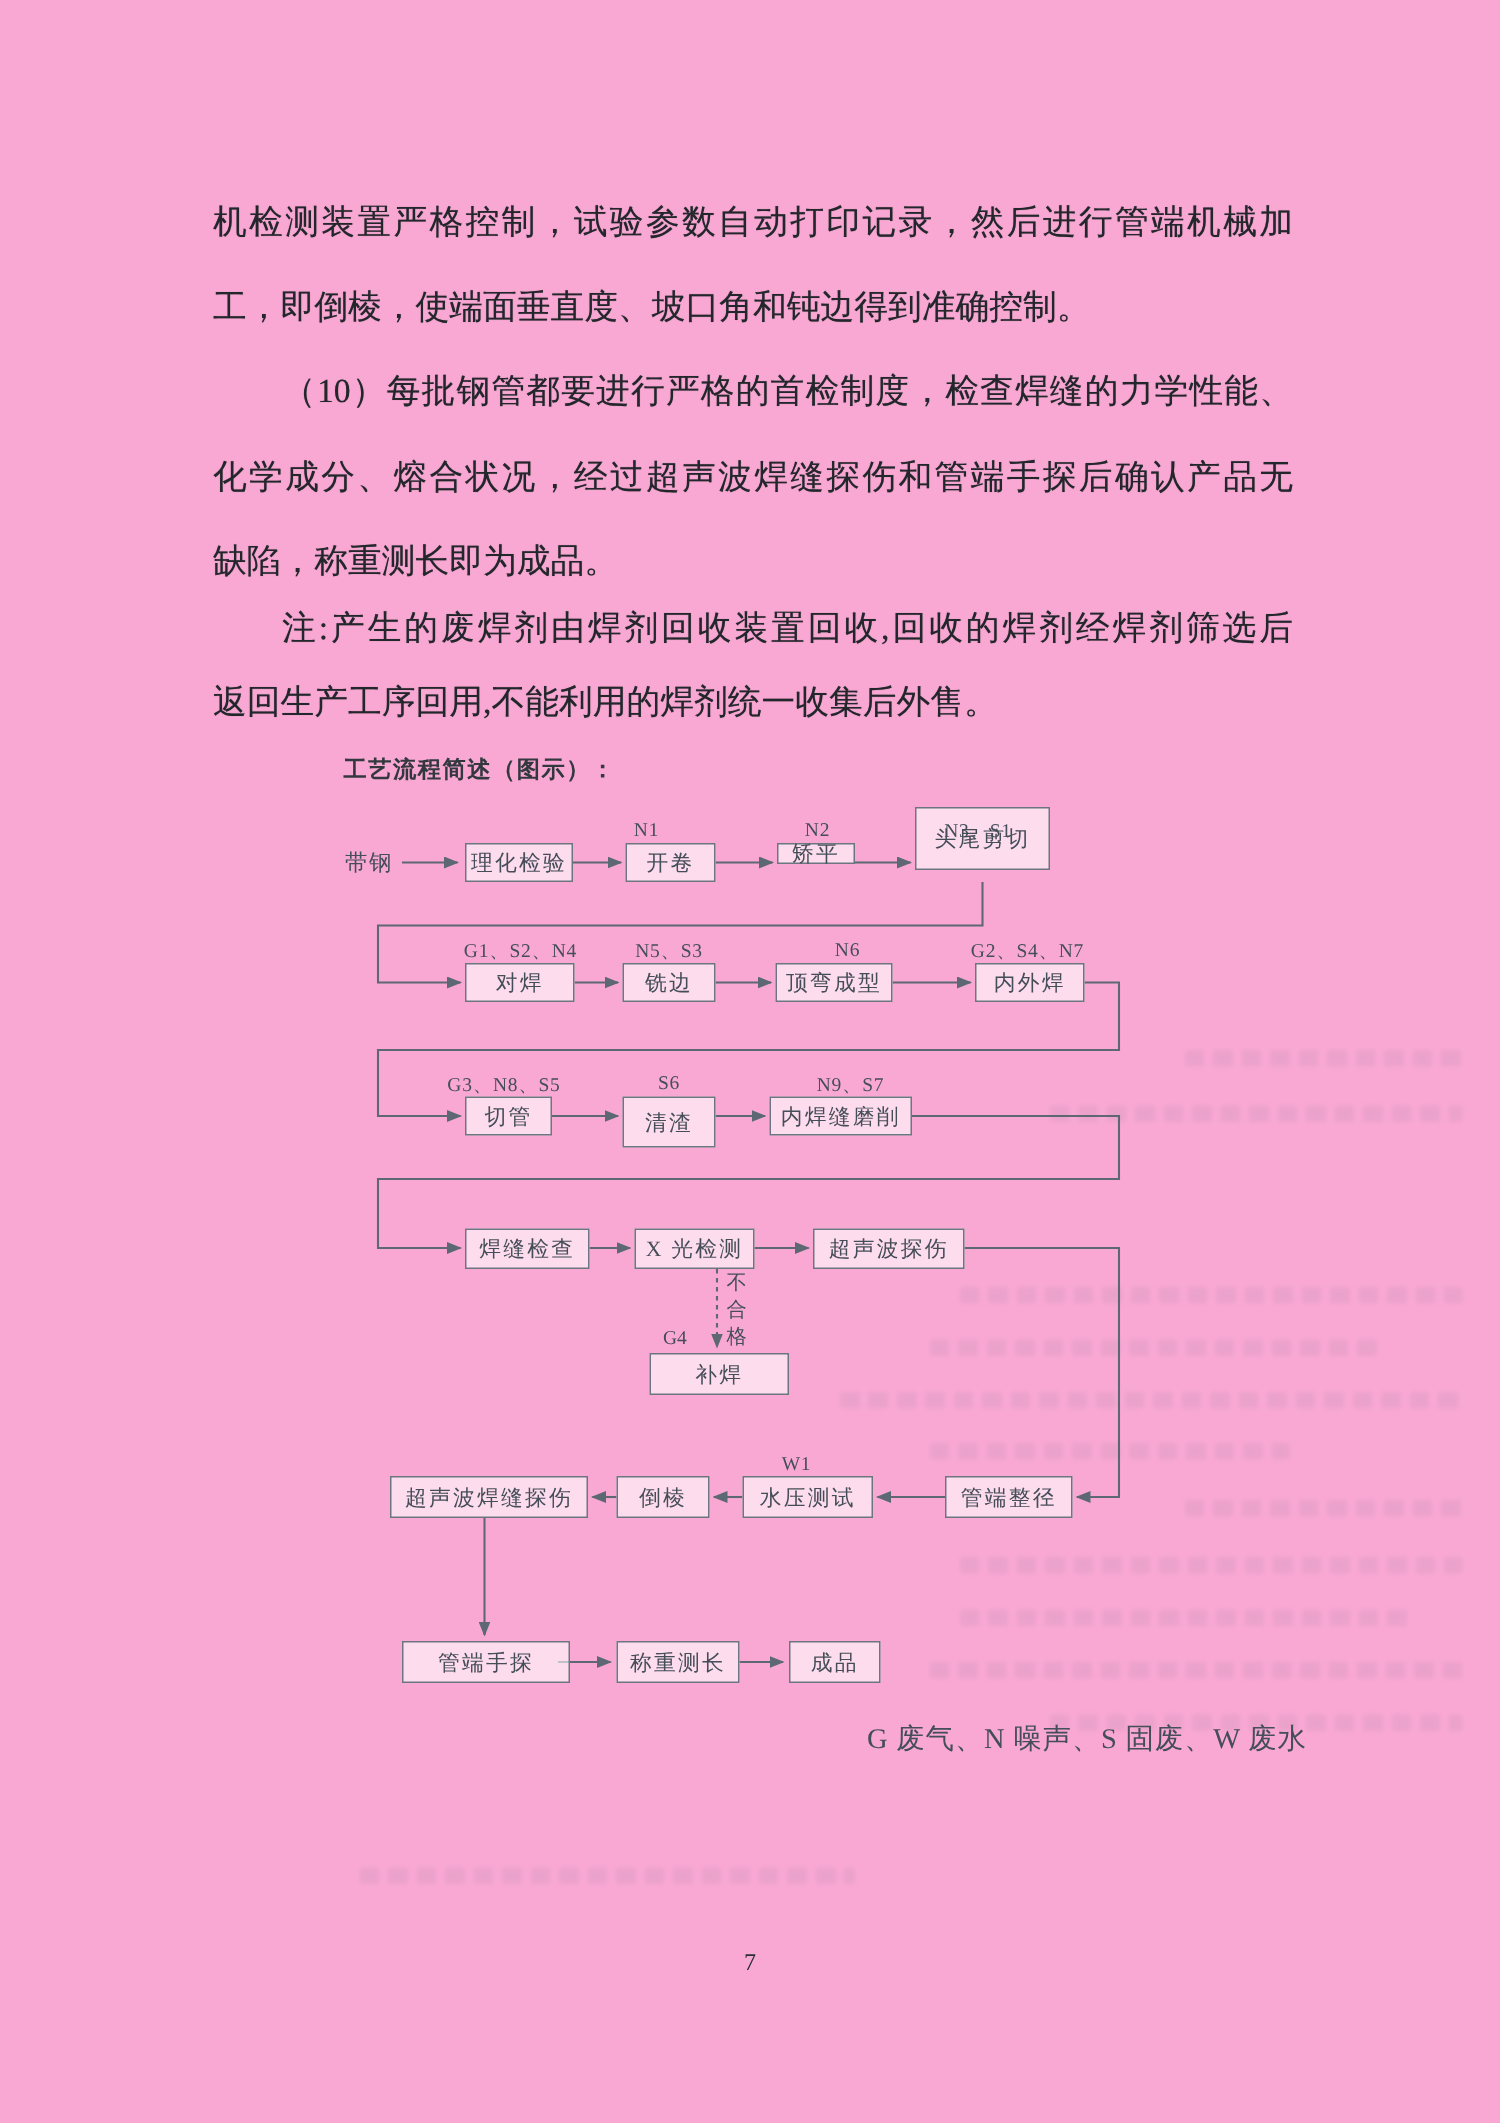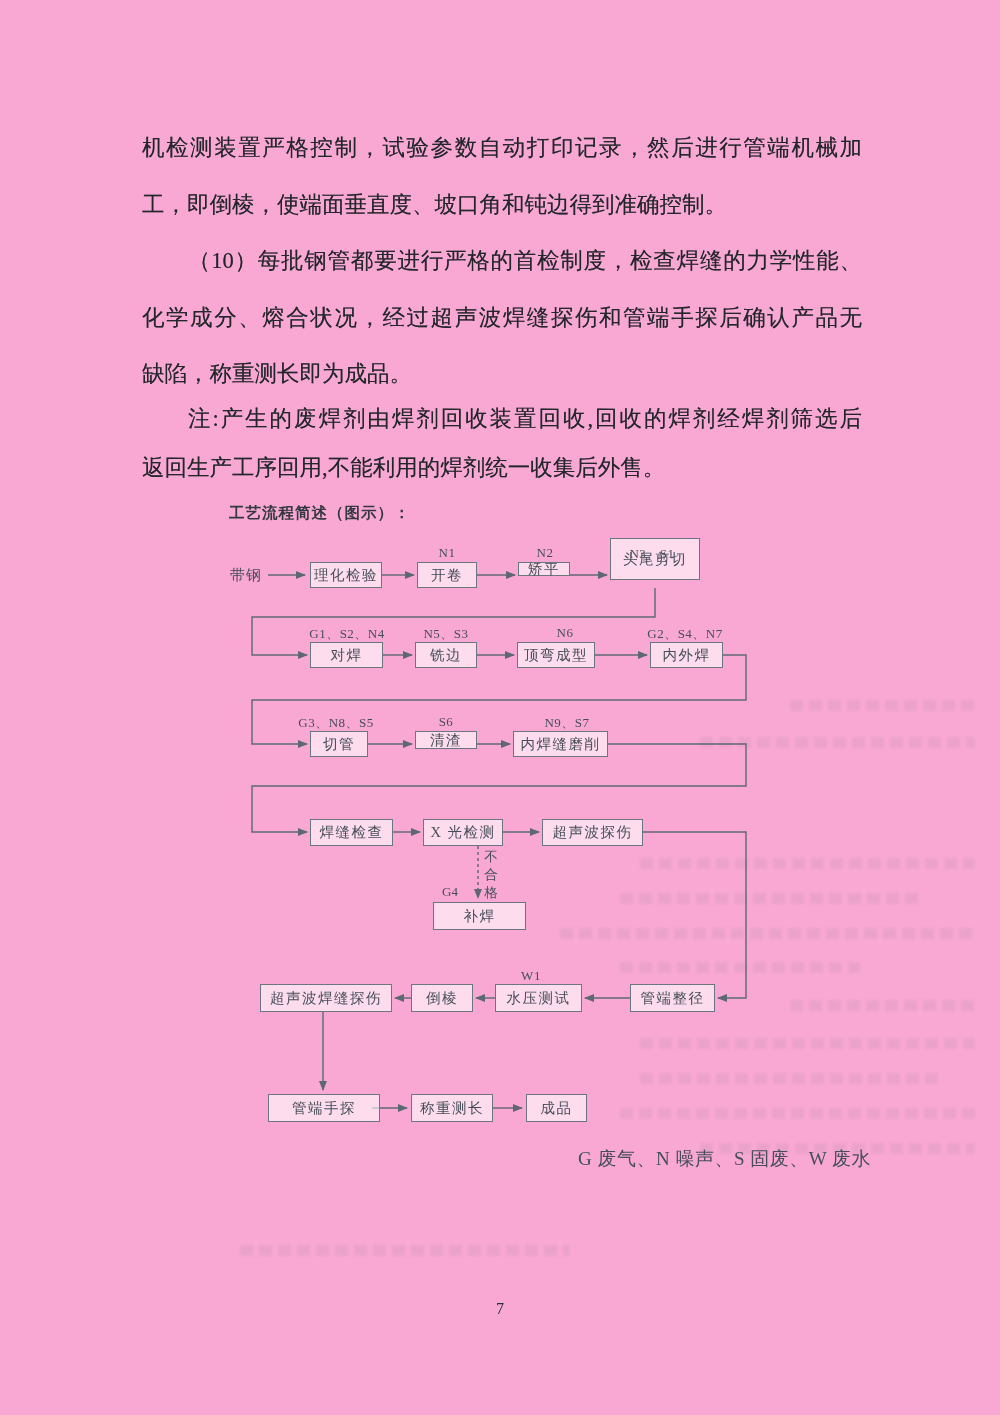--- a/index.html
+++ b/index.html
@@ -35,21 +35,21 @@
     font-size:14.5px;color:#454e58;letter-spacing:1.5px;white-space:nowrap;
     box-sizing:border-box;
   }
   .fnote{
     position:absolute;transform:translateX(-50%);font-size:13px;color:#454e58;
     white-space:nowrap;letter-spacing:.5px;
   }
   .fnote-g4{position:absolute;left:442px;top:884px;font-size:13px;color:#454e58;}
   .reject{
     position:absolute;left:483px;top:848px;width:16px;font-size:13.5px;
-    line-height:18px;color:#454e58;text-align:center;word-break:break-all;
+    line-height:18px;color:#454e58;text-align:center;word-break:break-all;font-family:Liberation Mono, monospace;
   }
   .legend{
     position:absolute;left:578px;top:1146px;font-size:19px;color:#454e58;
     letter-spacing:.5px;white-space:nowrap;
   }
   
   .caption{
     position:absolute;left:0;top:1181px;width:1000px;text-align:center;
     font-size:19px;font-style:italic;letter-spacing:4px;color:#2c3540;
   }
@@ -120,39 +120,39 @@
     <div class="fbox" style="left:417px;top:562px;width:60px;height:26px">开卷</div>
     <div class="fbox" style="left:518px;top:562px;width:52px;height:14px">矫平</div>
     <div class="fbox" style="left:610px;top:538px;width:90px;height:42px">头尾剪切</div>
 
     <div class="fbox" style="left:310px;top:642px;width:73px;height:26px">对焊</div>
     <div class="fbox" style="left:415px;top:642px;width:62px;height:26px">铣边</div>
     <div class="fbox" style="left:517px;top:642px;width:78px;height:26px">顶弯成型</div>
     <div class="fbox" style="left:650px;top:642px;width:73px;height:26px">内外焊</div>
 
     <div class="fbox" style="left:310px;top:731px;width:58px;height:26px">切管</div>
-    <div class="fbox" style="left:415px;top:731px;width:62px;height:18px">清渣</div>
+    <div class="fbox" style="left:415px;top:731px;width:62px;height:34px">清渣</div>
     <div class="fbox" style="left:513px;top:731px;width:95px;height:26px">内焊缝磨削</div>
 
     <div class="fbox" style="left:310px;top:819px;width:83px;height:27px">焊缝检查</div>
     <div class="fbox" style="left:423px;top:819px;width:80px;height:27px">X 光检测</div>
     <div class="fbox" style="left:542px;top:819px;width:101px;height:27px">超声波探伤</div>
 
     <div class="fbox" style="left:433px;top:902px;width:93px;height:28px">补焊</div>
 
     <div class="fbox" style="left:260px;top:984px;width:132px;height:28px">超声波焊缝探伤</div>
     <div class="fbox" style="left:411px;top:984px;width:62px;height:28px">倒棱</div>
     <div class="fbox" style="left:495px;top:984px;width:87px;height:28px">水压测试</div>
     <div class="fbox" style="left:630px;top:984px;width:85px;height:28px">管端整径</div>
 
     <div class="fbox" style="left:268px;top:1094px;width:112px;height:28px">管端手探</div>
     <div class="fbox" style="left:411px;top:1094px;width:82px;height:28px">称重测长</div>
     <div class="fbox" style="left:526px;top:1094px;width:61px;height:28px">成品</div>
 
-    <div class="fnote" style="left:447px;top:545px">N1</div>
+    <div class="fnote" style="left:431px;top:545px">N1</div>
     <div class="fnote" style="left:545px;top:545px">N2</div>
     <div class="fnote" style="left:652px;top:545px">N3、S1</div>
     <div class="fnote" style="left:347px;top:625px">G1、S2、N4</div>
     <div class="fnote" style="left:446px;top:625px">N5、S3</div>
     <div class="fnote" style="left:565px;top:625px">N6</div>
     <div class="fnote" style="left:685px;top:625px">G2、S4、N7</div>
     <div class="fnote" style="left:336px;top:714px">G3、N8、S5</div>
     <div class="fnote" style="left:446px;top:714px">S6</div>
     <div class="fnote" style="left:567px;top:714px">N9、S7</div>
     <div class="fnote-g4">G4</div>

